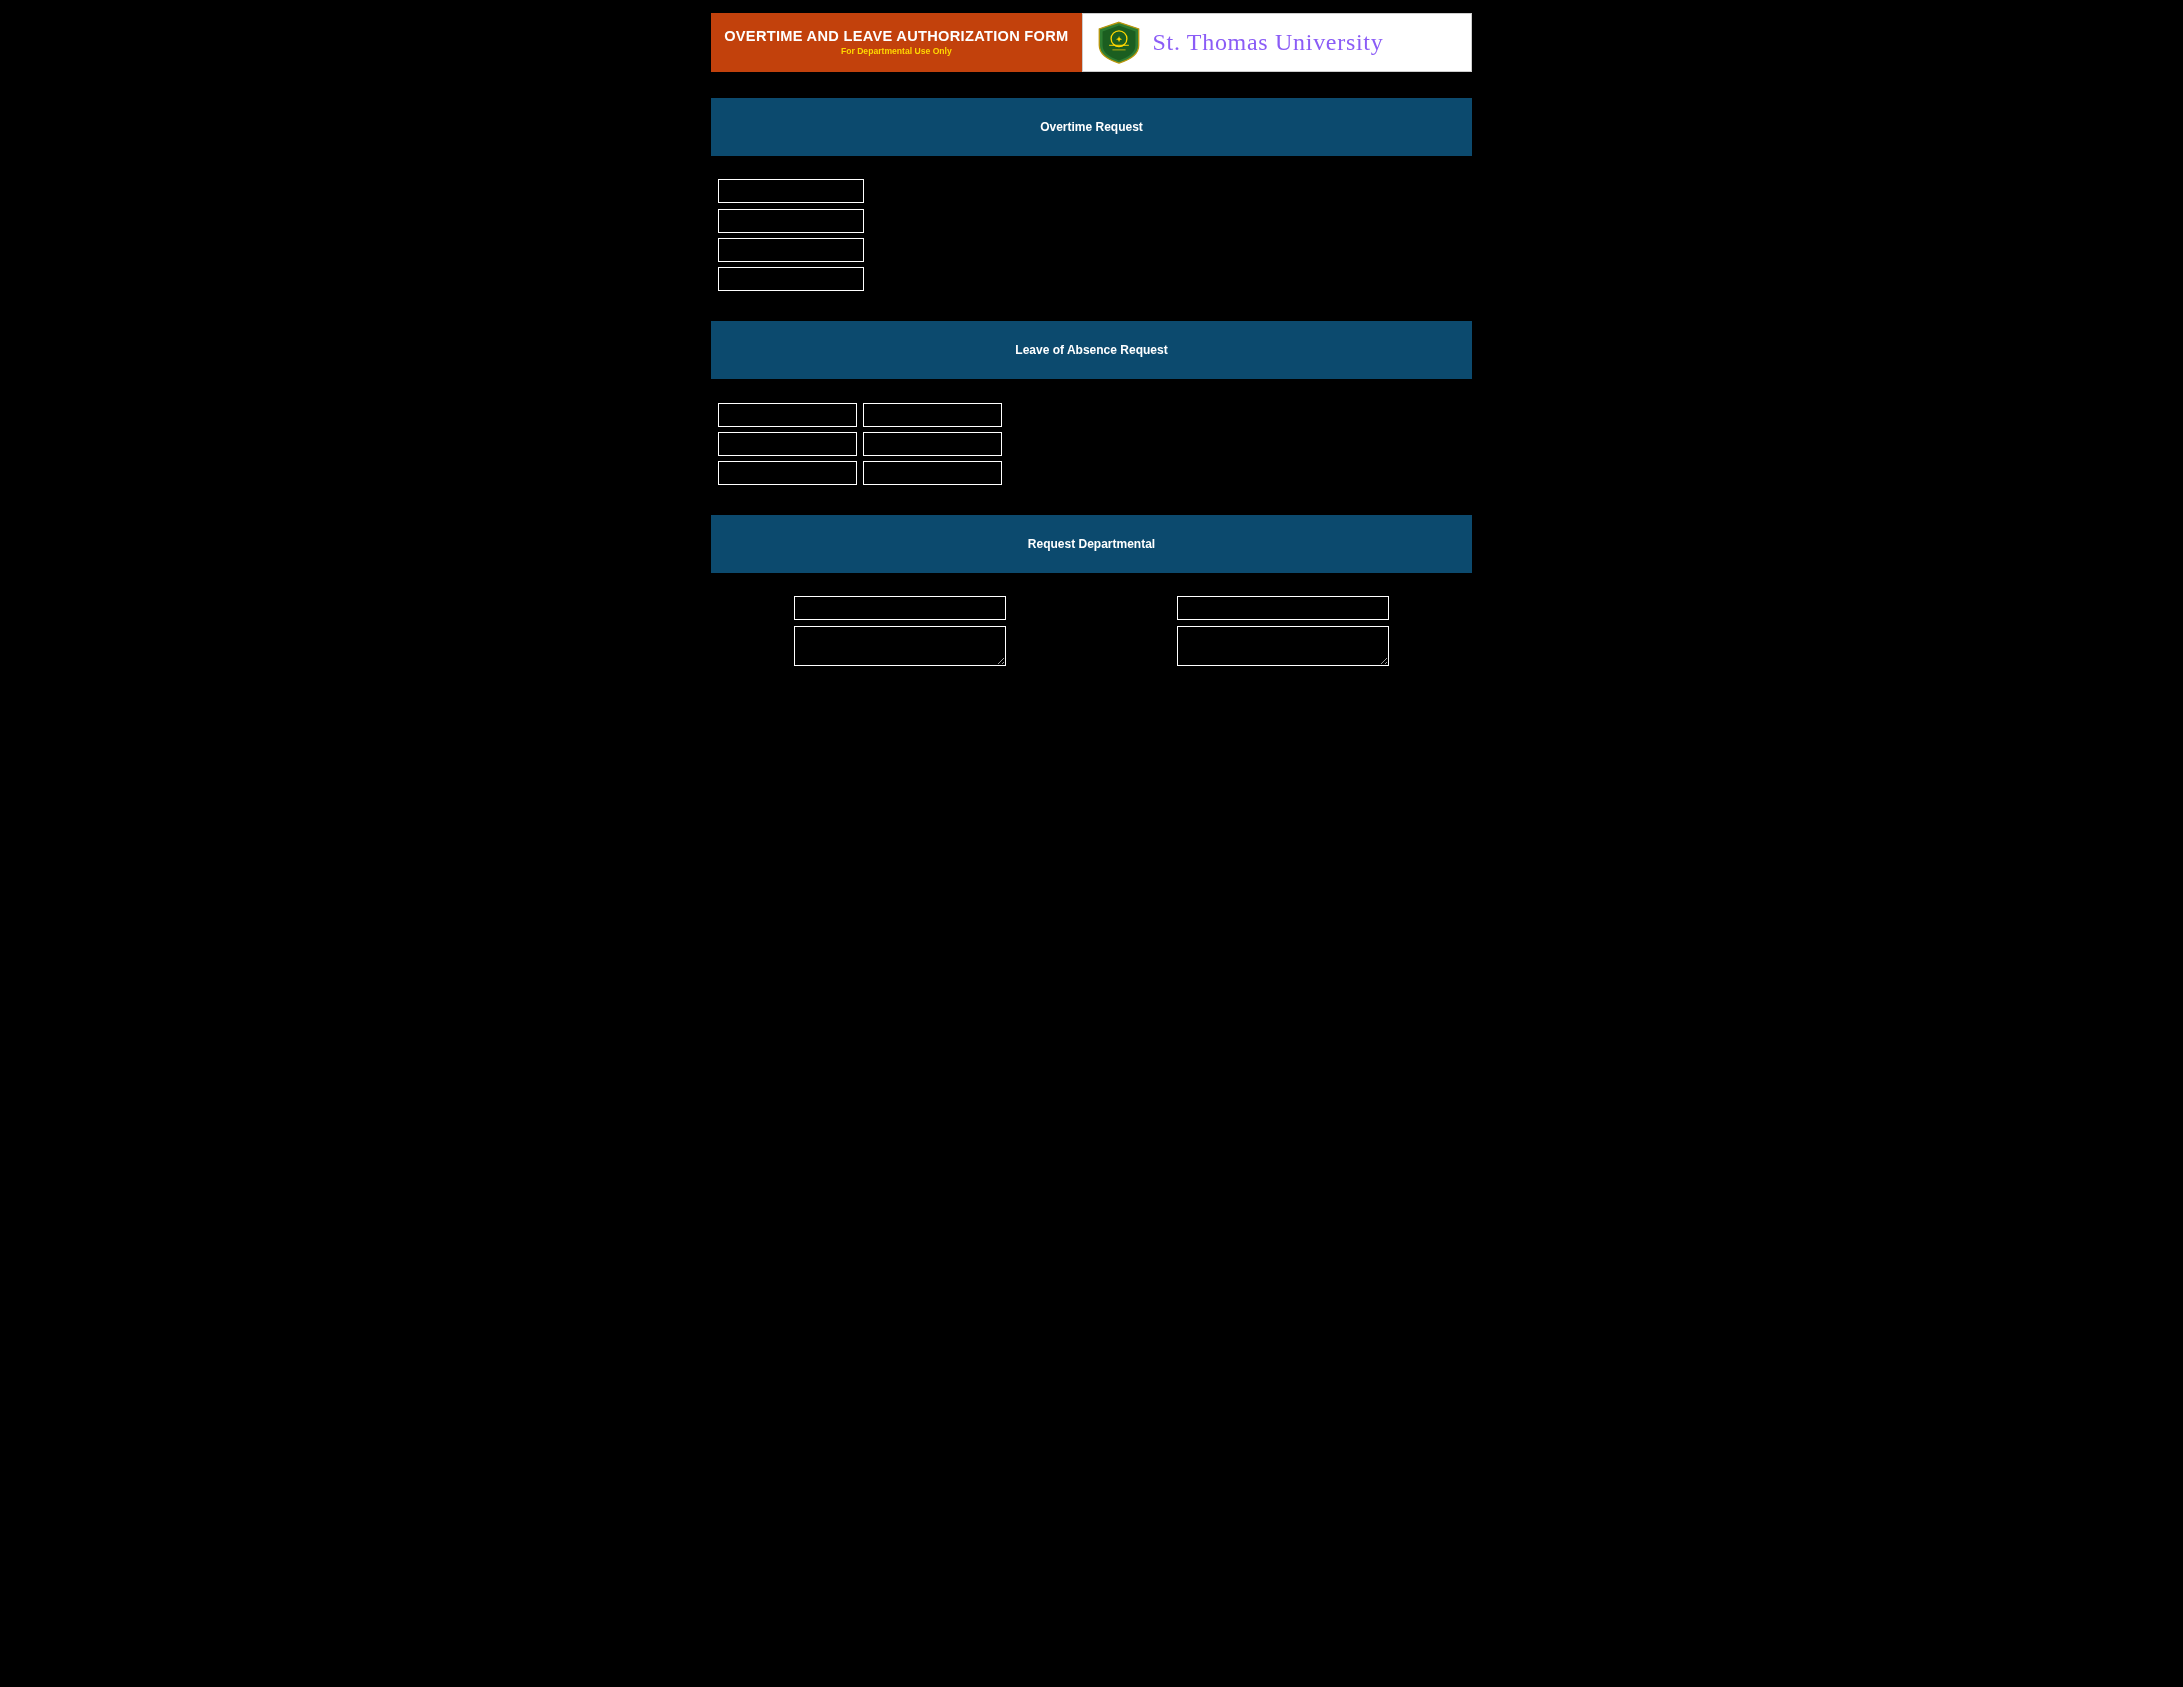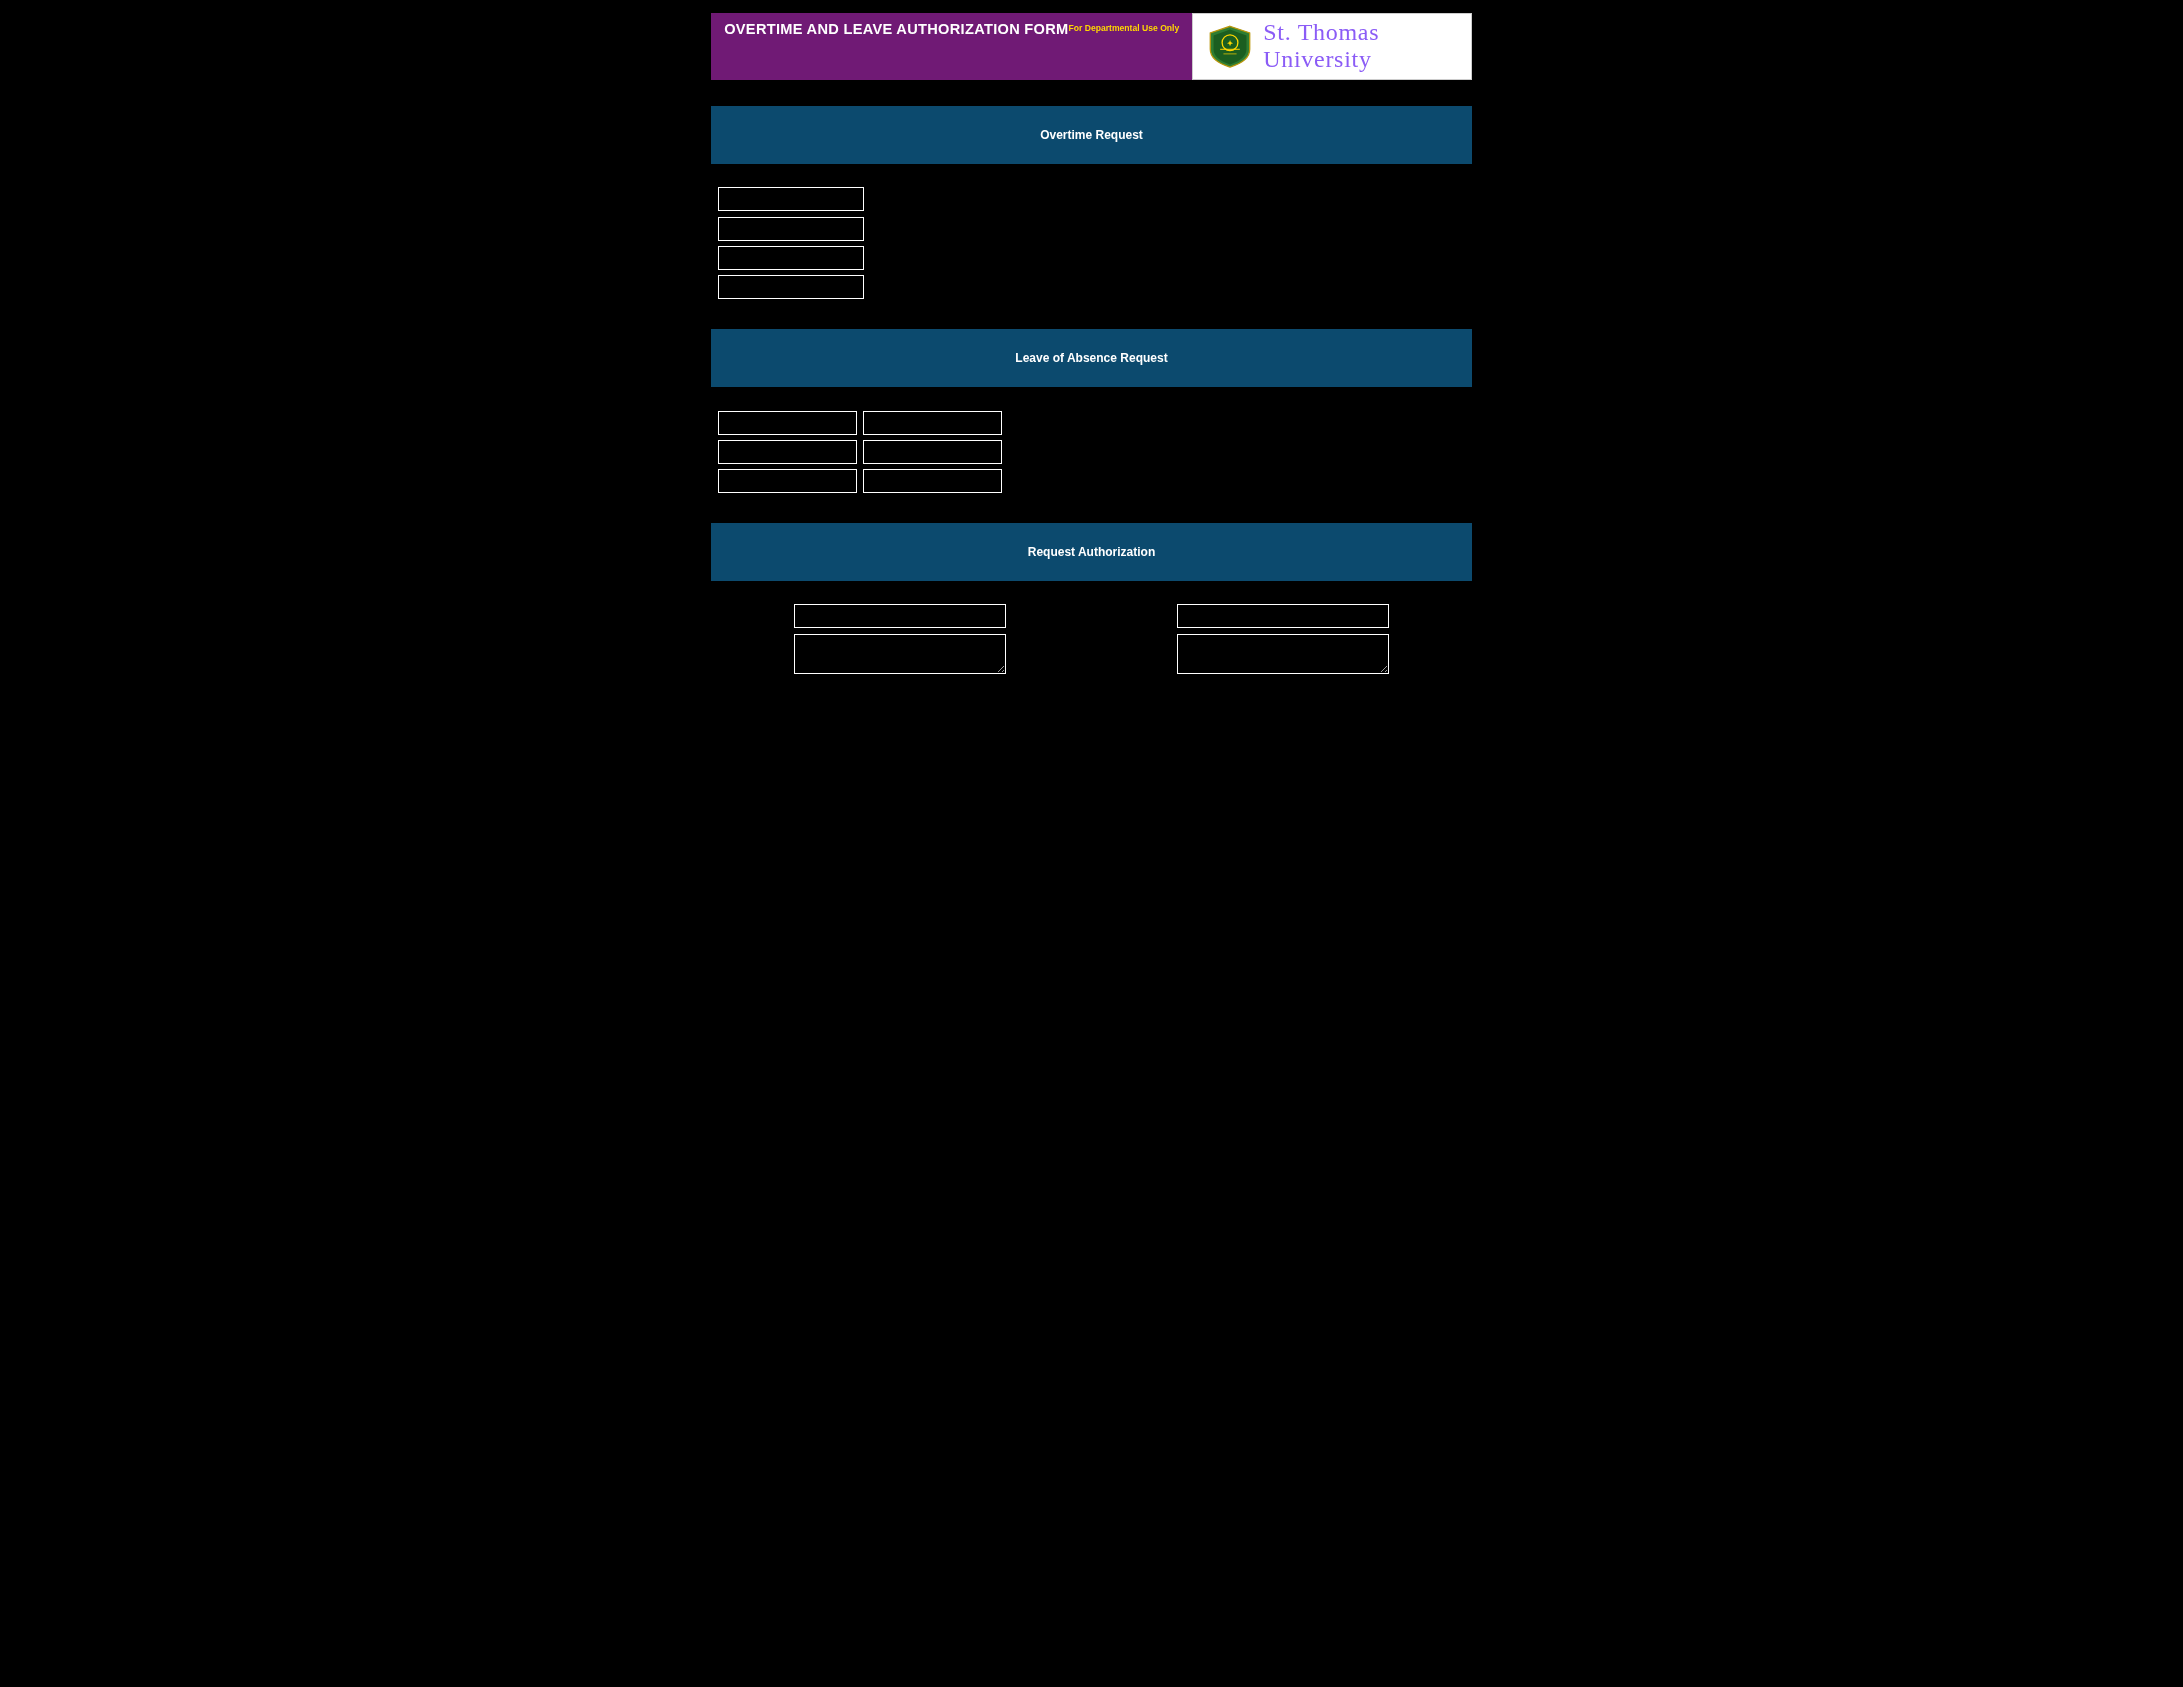--- a/index.html
+++ b/index.html
@@ -40,25 +40,25 @@
     }
 
     
     .header-section {
       display: flex;
       align-items: stretch;
       margin-bottom: 26.5px;
     }
 
     .form-title-block {
-      background-color: #701a75;
+      background-color: #c2410c;
       padding: 8px 13.2px;
       flex: 0 0 auto;
       display: flex;
-      flex-direction: row;
+      flex-direction: column;
       justify-content: center;
     }
 
     .form-title-main {
       color: #fff;
       font-size: 14.6px;
       font-weight: 900;
       letter-spacing: 0.3px;
       white-space: nowrap;
     }
@@ -210,21 +210,21 @@
       <input type="text" class="input-field" style="">
       <input type="text" class="input-field" style="">
       <input type="text" class="input-field" style="">
       <input type="text" class="input-field" style="">
       <input type="text" class="input-field" style="">
       <input type="text" class="input-field" style="">
     </div>
   </div>
 
   <div class="form-section">
-    <div class="section-header">Request Authorization</div>
+    <div class="section-header">Request Departmental</div>
     <div class="auth-fields">
       <div class="auth-column">
         <input type="text" class="input-field" style="">
         <textarea class="input-field-tall" style=""></textarea>
       </div>
       <div class="auth-column">
         <input type="text" class="input-field" style="">
         <textarea class="input-field-tall" style=""></textarea>
       </div>
     </div>

